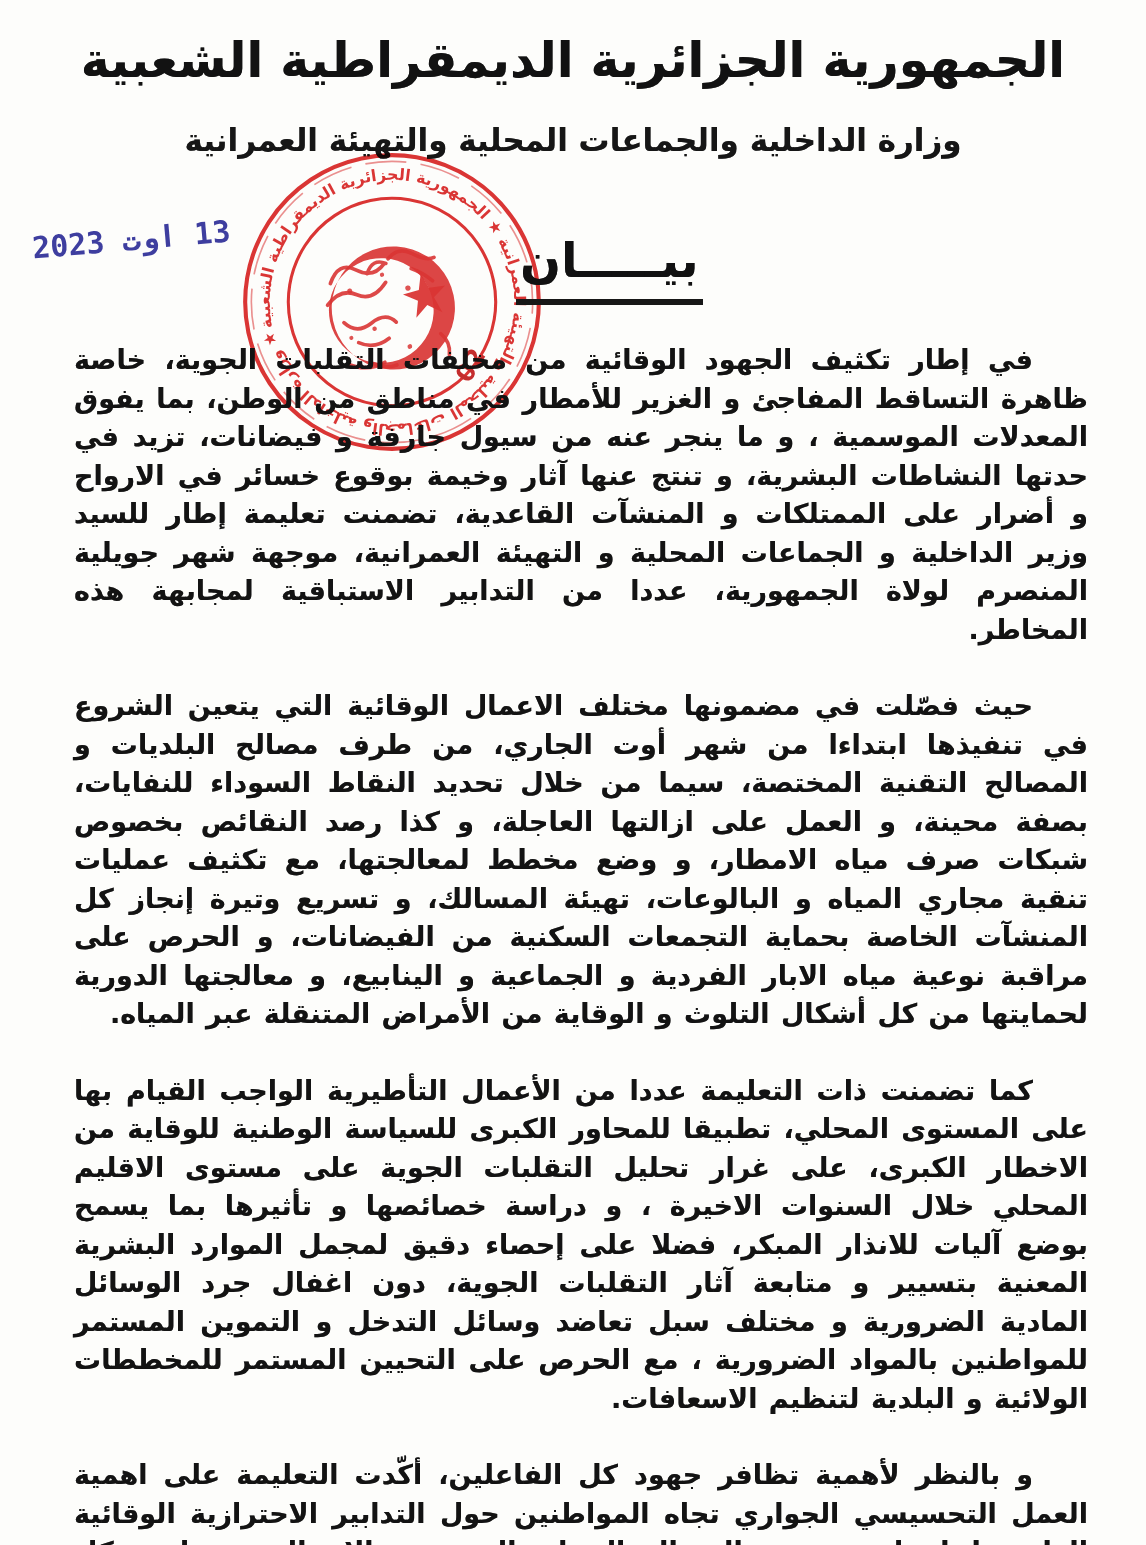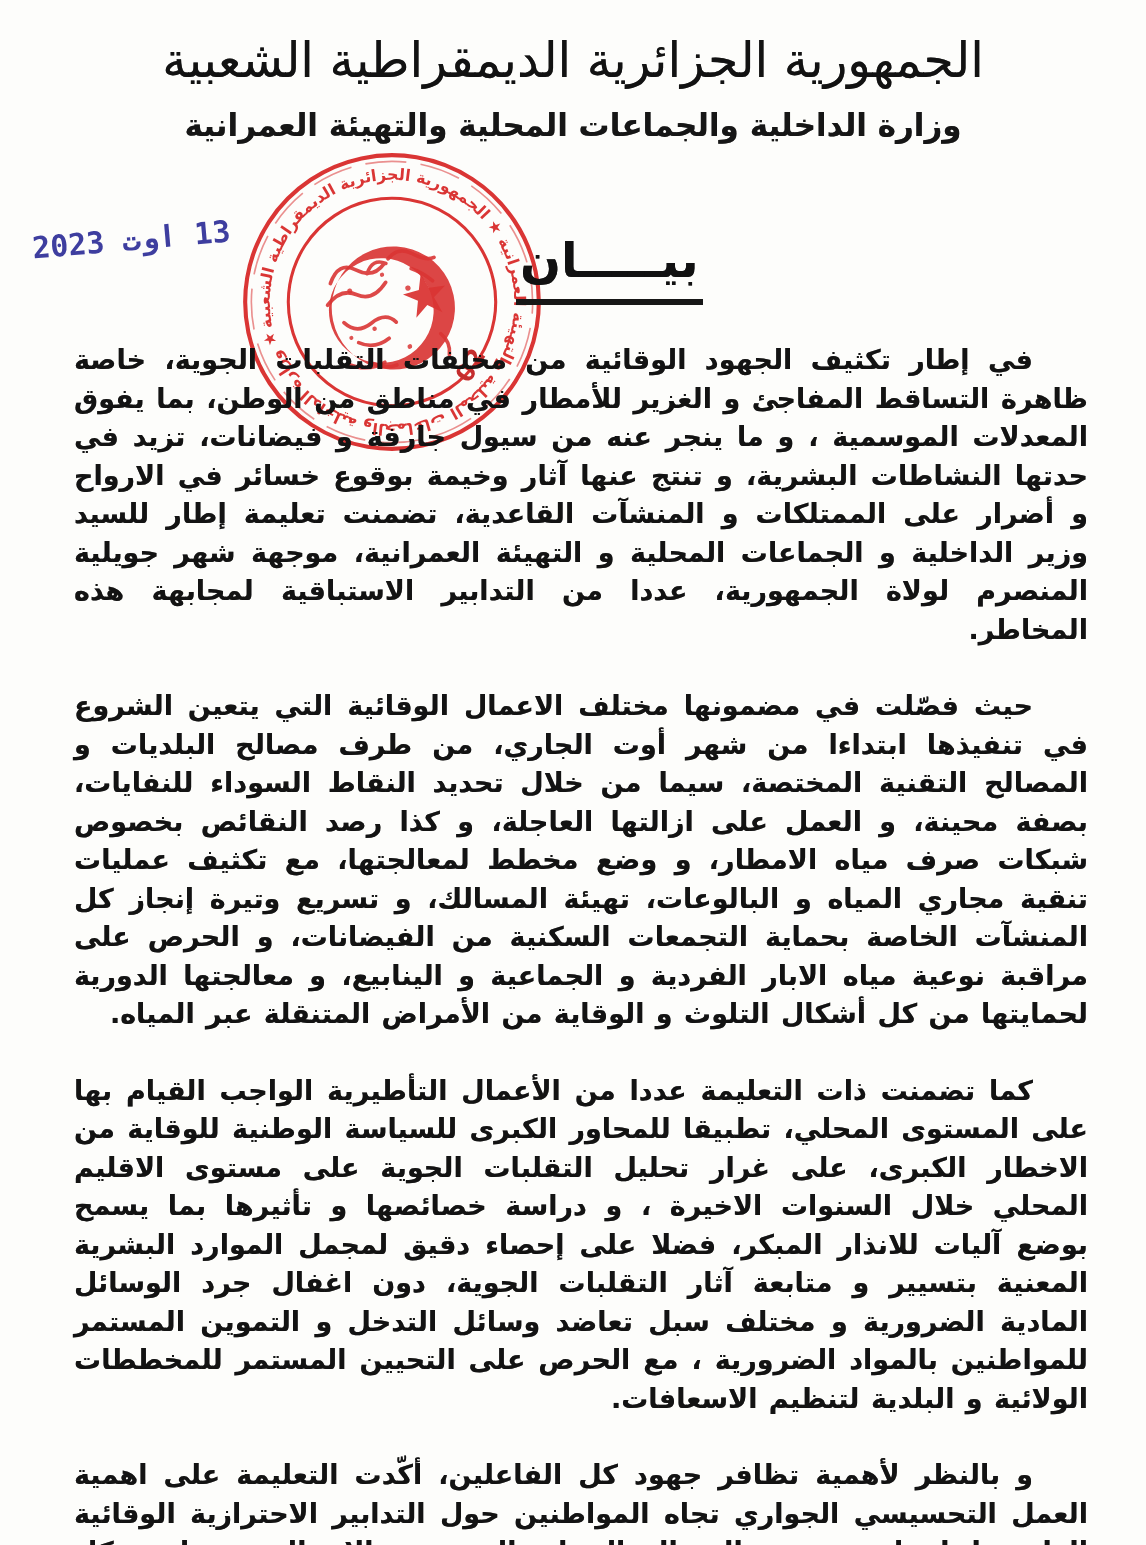--- a/index.html
+++ b/index.html
@@ -8,27 +8,27 @@
     position:relative;
     width:1146px;height:1545px;
     background:#fdfdfb;
     overflow:hidden;
     color:#141414;
   }
   
   .hdr-republic{
     position:absolute;top:32px;left:40px;right:40px;
     text-align:center;direction:rtl;
-    font-size:49px;font-weight:400;
+    font-size:49px;font-weight:700;
     color:#121212;
     letter-spacing:0px;
     text-shadow:0 0 .5px rgba(0,0,0,.65);
   }
   .hdr-ministry{
-    position:absolute;top:107px;left:40px;right:40px;
+    position:absolute;top:122px;left:40px;right:40px;
     text-align:center;direction:rtl;
     font-size:31px;font-weight:800;
     color:#161616;
     text-shadow:0 0 .4px rgba(0,0,0,.6);
   }
   
   .date-stamp{
     position:absolute;left:32px;top:222px;
     direction:rtl;
     color:#2e2e98;

